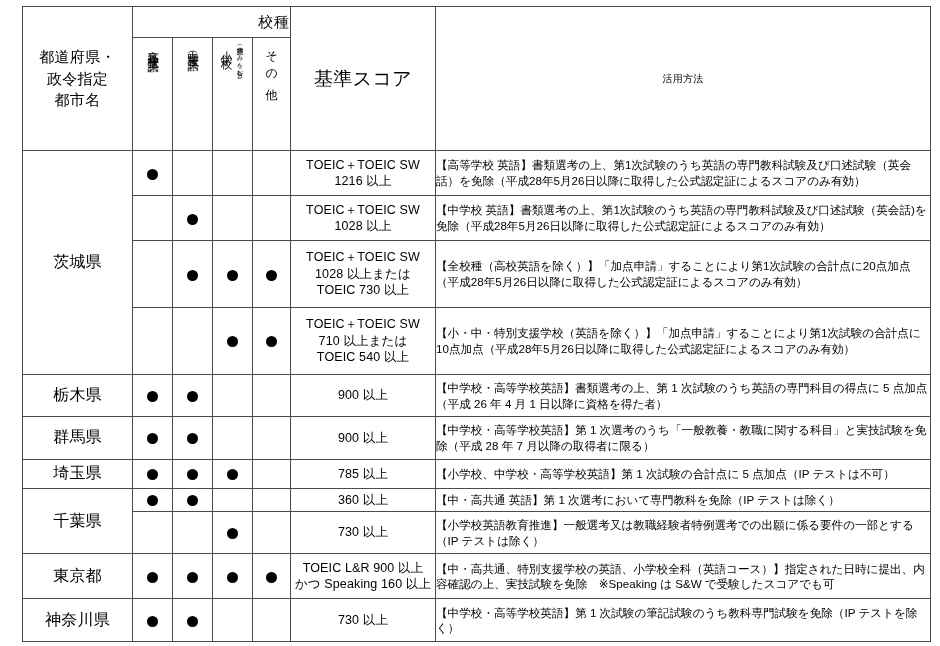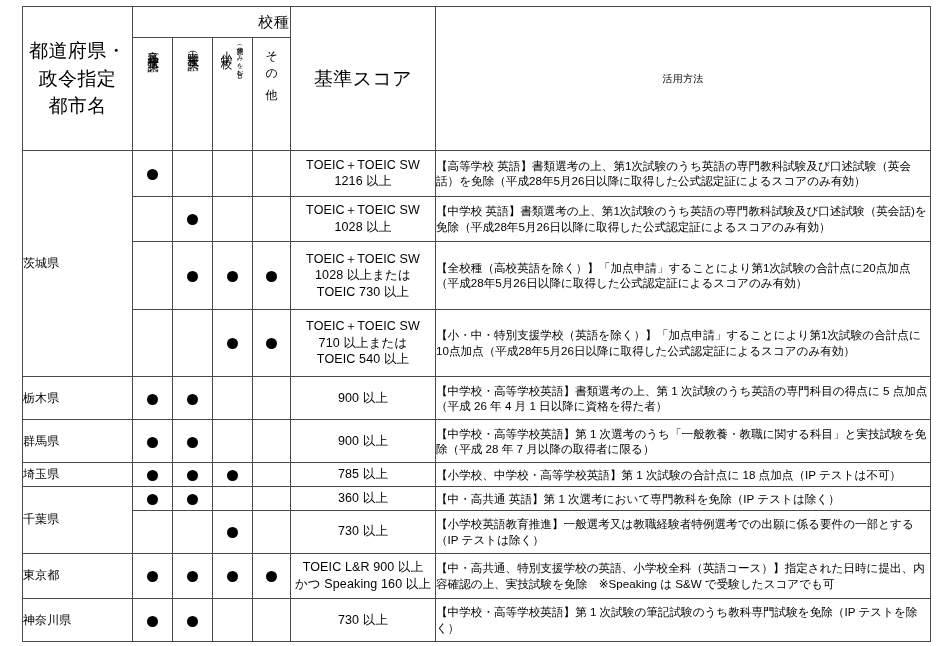--- a/index.html
+++ b/index.html
@@ -35,21 +35,21 @@
     padding: 0;
     vertical-align: middle;
     font-weight: normal;
     background: #fff;
   }
 
   
   .h-pref {
     text-align: center;
     font-weight: bold;
-    font-size: 19px;
+    font-size: 15px;
     line-height: 1.45;
     letter-spacing: .02em;
     padding: 2px 2px;
   }
   .h-koshu {
     text-align: right;
     font-weight: bold;
     font-size: 15px;
     letter-spacing: .06em;
     height: 30px;
@@ -95,22 +95,22 @@
     font-size: 6.6px;
     letter-spacing: .02em;
   }
   .vtext.other {
     letter-spacing: .42em;
     font-size: 12px;
   }
 
   
   .pref {
-    text-align: left;
-    font-size: 12px;
+    text-align: center;
+    font-size: 16px;
     font-weight: bold;
     letter-spacing: .01em;
     white-space: nowrap;
   }
   .mark {
     text-align: center;
     font-size: 13px;
     line-height: 1;
   }
   .dot {
@@ -245,21 +245,21 @@
           <td class="score">900 以上</td>
           <td class="use vtop">【中学校・高等学校英語】第 1 次選考のうち「一般教養・教職に関する科目」と実技試験を免除（平成 28 年 7 月以降の取得者に限る）</td>
         </tr>
         <tr>
           <td class="pref" rowspan="1">埼玉県</td>
           <td class="mark"><span class="dot"></span></td>
           <td class="mark"><span class="dot"></span></td>
           <td class="mark"><span class="dot"></span></td>
           <td class="mark"></td>
           <td class="score">785 以上</td>
-          <td class="use vtop">【小学校、中学校・高等学校英語】第 1 次試験の合計点に 18 点加点（IP テストは不可）</td>
+          <td class="use vtop">【小学校、中学校・高等学校英語】第 1 次試験の合計点に 5 点加点（IP テストは不可）</td>
         </tr>
         <tr>
           <td class="pref" rowspan="2">千葉県</td>
           <td class="mark"><span class="dot"></span></td>
           <td class="mark"><span class="dot"></span></td>
           <td class="mark"></td>
           <td class="mark"></td>
           <td class="score">360 以上</td>
           <td class="use vtop">【中・高共通 英語】第 1 次選考において専門教科を免除（IP テストは除く）</td>
         </tr>

